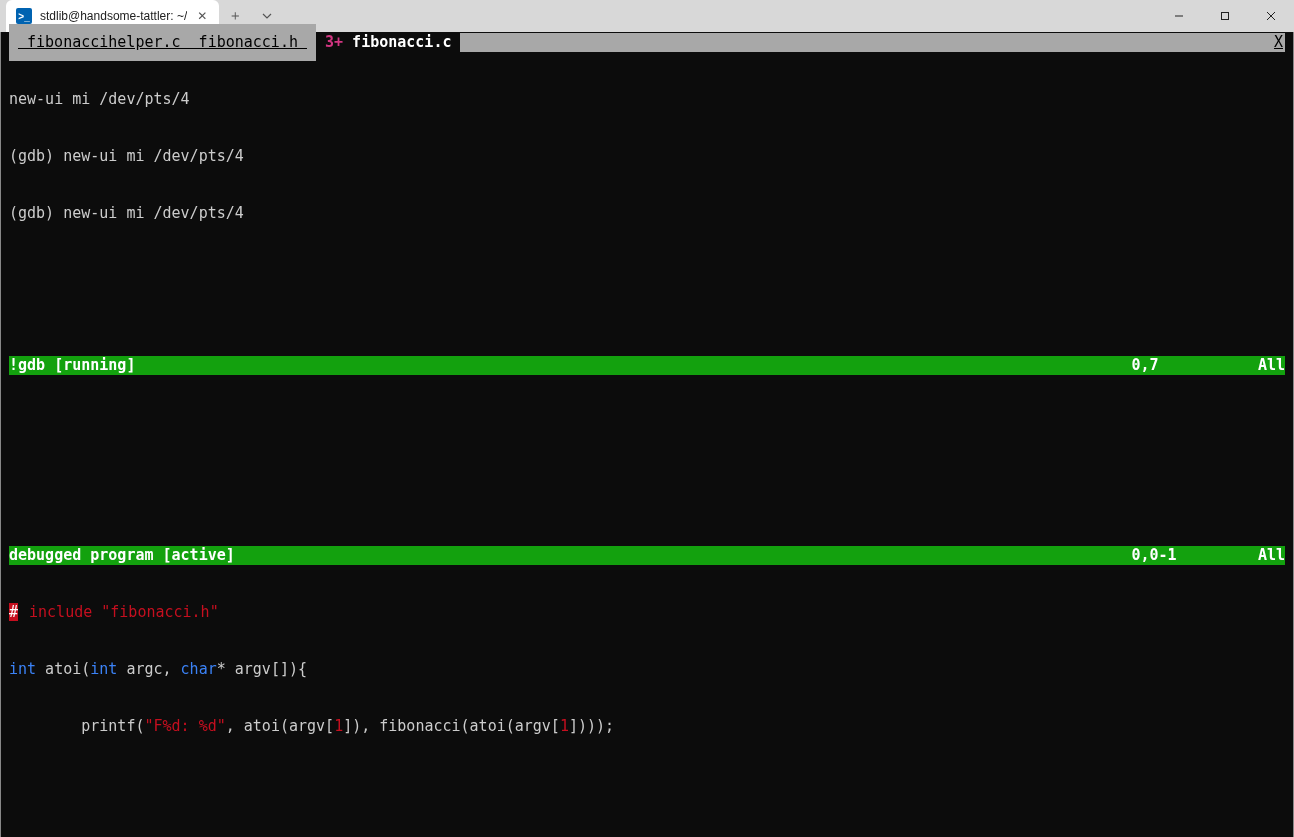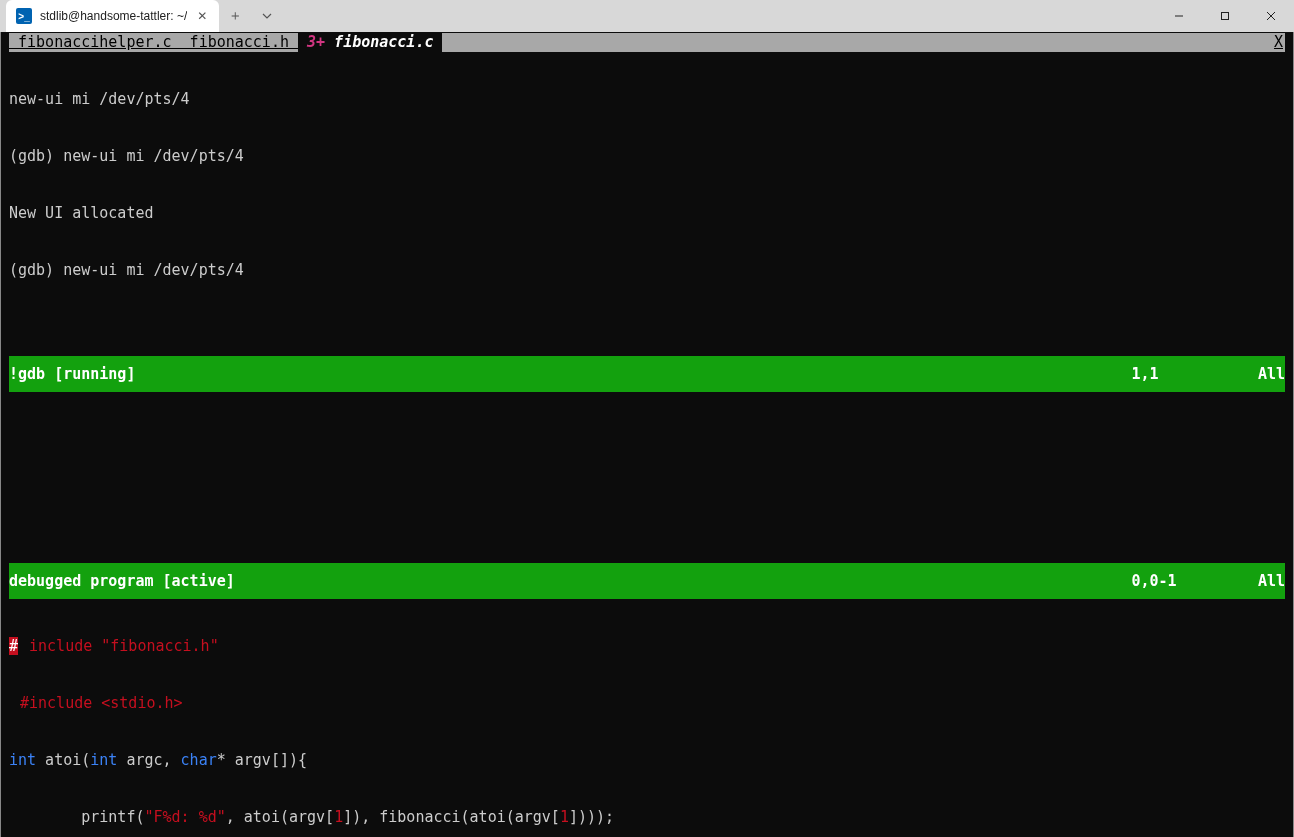--- a/index.html
+++ b/index.html
@@ -17,31 +17,31 @@
   .winctl { position: absolute; right: 0; top: 0; display: flex; height: 32px; }
   .winctl > div { width: 46px; height: 32px; display: flex; align-items: center; justify-content: center; color: #222; cursor: pointer; }
   .winctl svg { width: 10px; height: 10px; }
 
   
   .terminal { flex: 1; background: #0c0c0c; color: #cccccc; font-size: 15px; line-height: 19px; padding: 0; position: relative; display: flex; flex-direction: column; border: 1px solid #888; border-top: none; }
   .terminal-inner { padding: 0 8px 0 8px; flex: 1; display: flex; flex-direction: column; }
 
   
   .vimtabs { background: #a8a8a8; color: #000; height: 19px; display: flex; align-items: center; white-space: pre; margin-top: 1px; }
-  .vimtab-inactive { background: #a8a8a8; color: #000; text-decoration: underline; padding: 0; }
-  .vimtab-active { background: #0c0c0c; color: #ffffff; font-weight: bold; font-style: italic; }
+  .vimtab-inactive { background: #a8a8a8; color: #000; text-decoration: underline; padding: 9px; }
+  .vimtab-active { background: #0c0c0c; color: #ffffff; font-weight: bold; }
   .vimtab-num { color: #d33682; font-weight: bold; }
   .vimtab-fill { flex: 1; background: #a8a8a8; }
   .vimtab-x { background: #a8a8a8; color: #000; padding: 0 2px; text-decoration: underline; }
 
   
   .pane { white-space: pre; }
 
   
-  .statusline { height: 36px; display: flex; align-items: center; white-space: pre; font-weight: bold; }
+  .statusline { height: 19px; display: flex; align-items: center; white-space: pre; font-weight: bold; }
   .status-active { background: #13a10e; color: #ffffff; }
   .status-fill { flex: 1; }
 
   
   .c-directive { color: #c50f1f; margin-left: 11px; }
   .c-string { color: #c50f1f; }
   .c-include-tgt { color: #c50f1f; }
   .c-type { color: #3b82f6; }
   .c-num { color: #c50f1f; }
   .cursor { background: #c50f1f; color: #ffffff; }
@@ -95,41 +95,39 @@
     <div class="vimtabs">
       <span class="vimtab-inactive"> fibonaccihelper.c  fibonacci.h </span>
       <span class="vimtab-active"> <span class="vimtab-num">3</span><span class="vimtab-num">+</span><span> fibonacci.c </span></span>
       <span class="vimtab-fill"></span>
       <span class="vimtab-x">X</span>
     </div>
 
     <div class="pane gdbpane">
       <div>new-ui mi /dev/pts/4</div>
       <div>(gdb) new-ui mi /dev/pts/4</div>
-      <div>New UI allocated</div>
       <div>(gdb) new-ui mi /dev/pts/4</div>
     </div>
 
     <div class="statusline status-active">
       <span>!gdb [running]</span>
       <span class="status-fill"></span>
-      <span>1,1</span><span>           </span><span>All</span>
+      <span>0,7</span><span>           </span><span>All</span>
     </div>
 
     <div class="pane dbgpane"></div>
 
     <div class="statusline status-active">
       <span>debugged program [active]</span>
       <span class="status-fill"></span>
       <span>0,0-1</span><span>         </span><span>All</span>
     </div>
 
     <div class="pane srcpane">
       <div><span class="cursor">#</span><span class="c-directive">include</span><span> </span><span class="c-string">"fibonacci.h"</span></div>
-      <div><span class="c-directive">#include</span><span> </span><span class="c-include-tgt">&lt;stdio.h&gt;</span></div>
       <div><span class="c-type">int</span><span> atoi(</span><span class="c-type">int</span><span> argc, </span><span class="c-type">char</span><span>* argv[]){</span></div>
       <div><span>        printf(</span><span class="c-string">"F%d: %d"</span><span>, atoi(argv[</span><span class="c-num">1</span><span>]), fibonacci(atoi(argv[</span><span class="c-num">1</span><span>])));</span></div>
       
       
       
       
       
       
       
     </div>

